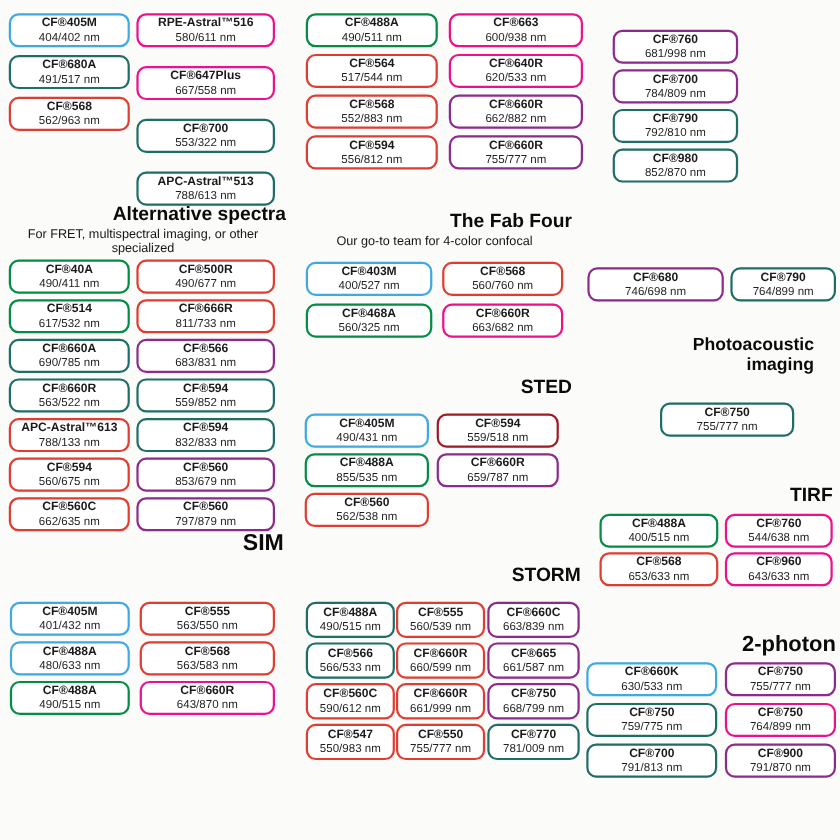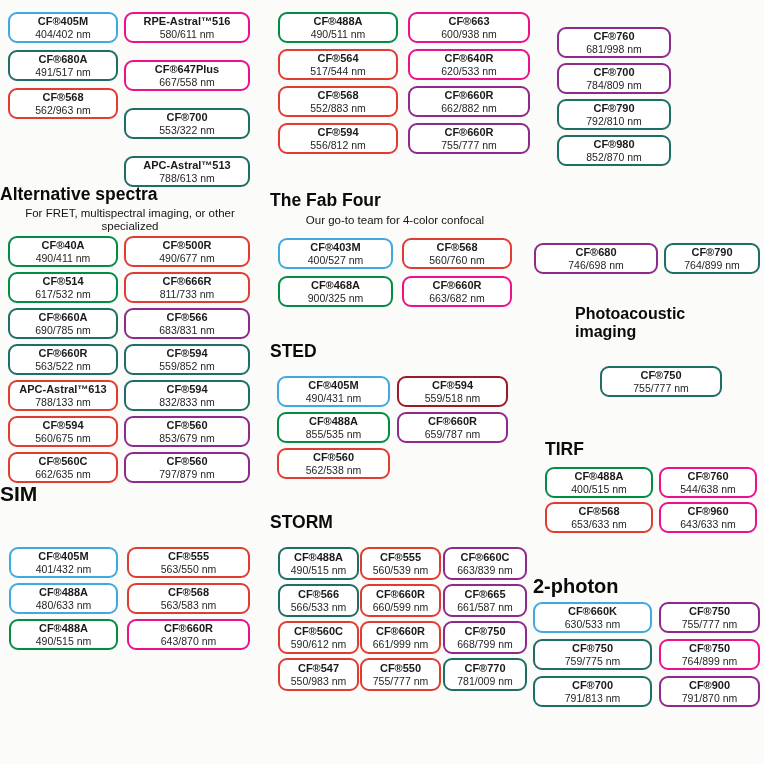--- a/index.html
+++ b/index.html
@@ -1,21 +1,21 @@
 <!DOCTYPE html>
 <html><head>
 <meta charset="utf-8">
 <style>
   html,body{margin:0;padding:0;background:#ffffff;}
   #canvas{
     position:relative;width:764px;height:764px;background:#fbfbfa;
     font-family:"Liberation Sans",sans-serif;overflow:hidden;
   }
   .sec-title{
-    position:absolute;text-align:left;font-weight:700;color:#0b0b0b;
+    position:absolute;text-align:right;font-weight:700;color:#0b0b0b;
     line-height:1.12;
   }
   .sec-subtitle{
     position:absolute;text-align:center;font-weight:400;color:#151515;
     line-height:1.15;
   }
   .pill-col{position:absolute;display:flex;flex-direction:column;}
   .pill{
     box-sizing:border-box;background:#ffffff;border:2px solid #999;
     border-radius:9px;display:flex;flex-direction:column;align-items:center;
@@ -179,21 +179,21 @@
     </div>
     <div class="sec-title" style="left: 270px; top: 191px; width: 250px; font-size: 17.5px;">The Fab Four</div>
     <div class="sec-subtitle" style="left: 270px; top: 214px; width: 250px; font-size: 11.5px;">Our go-to team for 4-color confocal</div>
     <div class="pill-col" style="left: 278px; top: 238px; width: 115px; row-gap: 7px;">
       <div class="pill" style="border-color: rgb(63, 169, 225); height: 31px;">
         <div class="pill-name">CF®403M</div>
         <div class="pill-nm">400/527 nm</div>
       </div>
       <div class="pill" style="border-color: rgb(3, 140, 68); height: 31px;">
         <div class="pill-name">CF®468A</div>
-        <div class="pill-nm">900/325 nm</div>
+        <div class="pill-nm">560/325 nm</div>
       </div>
     </div>
     <div class="pill-col" style="left: 402px; top: 238px; width: 110px; row-gap: 7px;">
       <div class="pill" style="border-color: rgb(224, 60, 49); height: 31px;">
         <div class="pill-name">CF®568</div>
         <div class="pill-nm">560/760 nm</div>
       </div>
       <div class="pill" style="border-color: rgb(236, 16, 140); height: 31px;">
         <div class="pill-name">CF®660R</div>
         <div class="pill-nm">663/682 nm</div>

